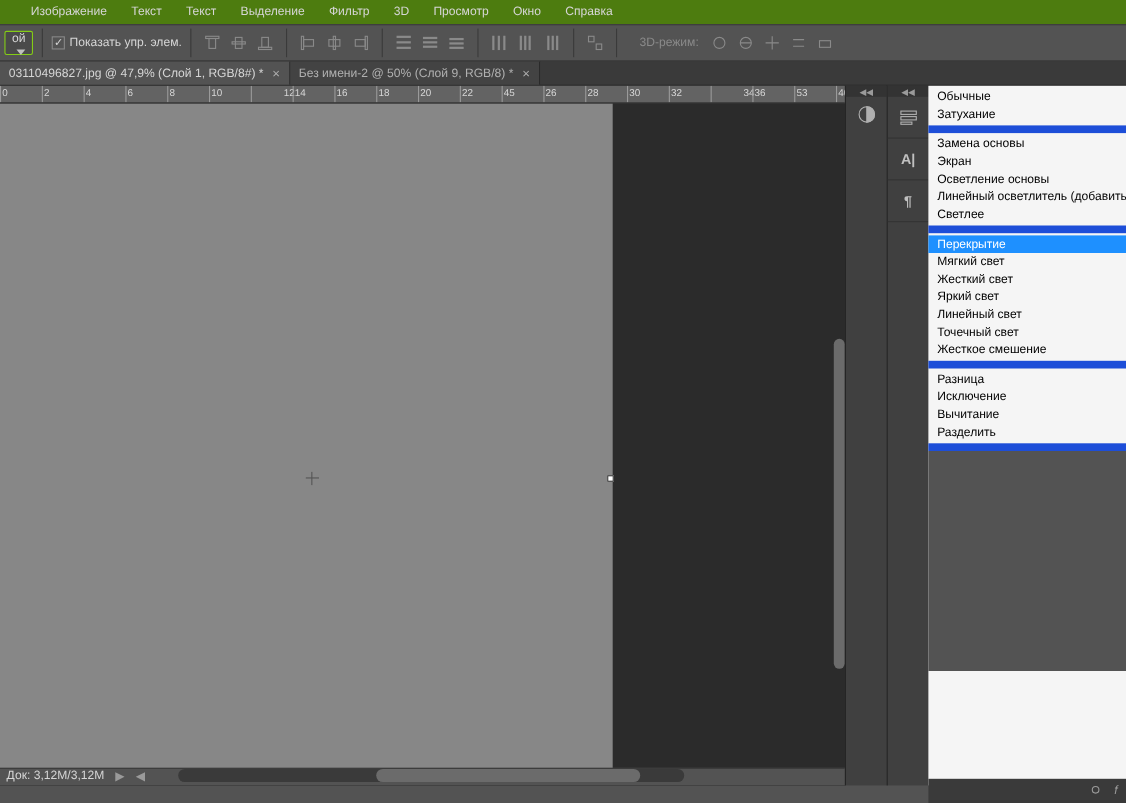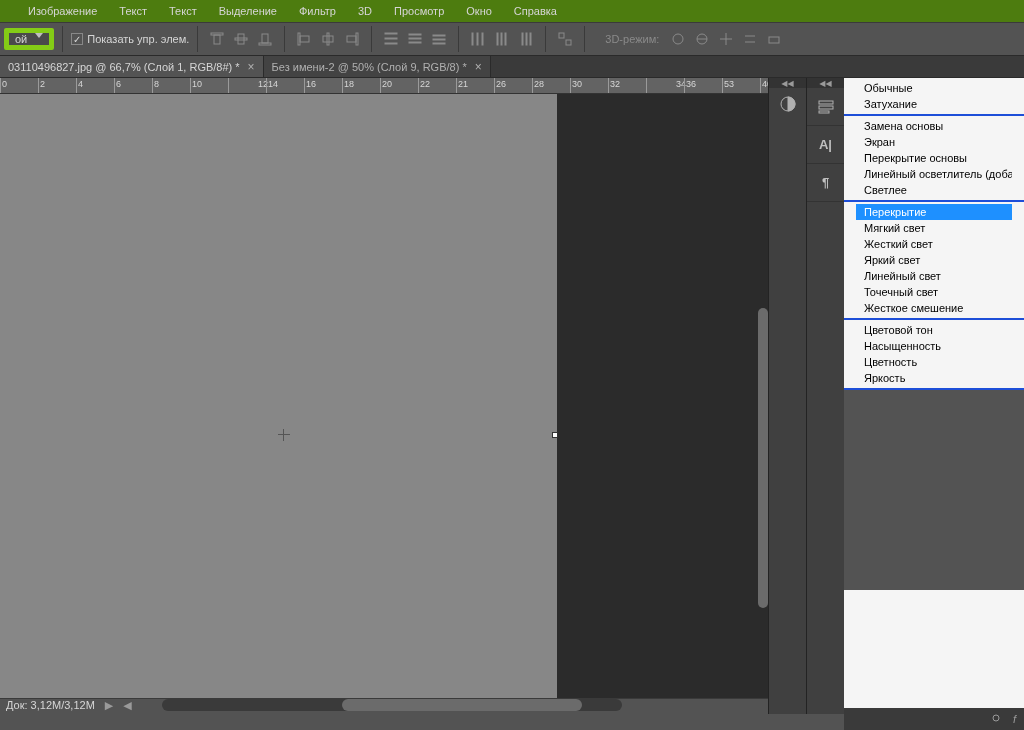--- a/index.html
+++ b/index.html
@@ -4,21 +4,21 @@
 <style>
   * { margin: 0; padding: 0; box-sizing: border-box; font-family: "Segoe UI", Tahoma, sans-serif; }
   html, body { width: 1024px; height: 730px; overflow: hidden; background: #535353; color: #d6d6d6; font-size: 11px; }
 
   
   .menubar { height: 22px; background: #4d7c0f; display: flex; align-items: center; padding-left: 28px; gap: 22px; }
   .menubar span { cursor: default; }
 
   
   .optbar { height: 34px; background: #535353; border-top: 1px solid #3a3a3a; border-bottom: 1px solid #2a2a2a; display: flex; align-items: center; padding: 0 4px; gap: 8px; }
-  .opt-left { display: flex; align-items: flex-start; gap: 4px; background: #4a4a4a; height: 22px; padding: 0 6px; border: 5px solid #84cc16; border-radius: 2px; }
+  .opt-left { display: flex; align-items: center; gap: 4px; background: #4a4a4a; height: 22px; padding: 0 6px; border: 1px solid #84cc16; border-radius: 2px; flex-direction: column; }
   .caret { width: 0; height: 0; border-left: 4px solid transparent; border-right: 4px solid transparent; border-top: 5px solid #c0c0c0; margin-left: 4px; }
   .divider { width: 1px; height: 26px; background: #3a3a3a; }
   .chk { display: flex; align-items: center; gap: 4px; }
   .chkbox { width: 12px; height: 12px; border: 1px solid #888; display: flex; align-items: center; justify-content: center; }
   .chkbox::after { content: "✓"; font-size: 10px; color: #d6d6d6; }
   .icongrp { display: flex; gap: 2px; }
   .iconbtn { width: 22px; height: 22px; display: flex; align-items: center; justify-content: center; color: #9a9a9a; }
   .iconbtn svg { stroke: #8a8a8a; fill: none; stroke-width: 1; }
   .mode3d { color: #8a8a8a; margin-left: 12px; }
 
@@ -50,21 +50,21 @@
   .dock-btns { display: flex; flex-direction: column; }
   .dock-btn { height: 32px; display: flex; align-items: center; justify-content: center; }
   .dock-btn svg { stroke: #b0b0b0; fill: none; }
 
   
   .dock2 { width: 38px; background: #404040; border-left: 1px solid #232323; display:flex; flex-direction:column;}
   .dock2 .dock-btn { height: 38px; border-bottom: 1px solid #333; color:#c0c0c0; font-size:13px; font-weight:bold;}
 
   
   .blendmenu { width: 180px; background: #f5f5f5; color: #000; font-size: 11px; position: relative; }
-  .blendmenu .grp { border-bottom: 2px solid #1d4ed8; padding: 2px 12px; }
+  .blendmenu .grp { border-bottom: 7px solid #1d4ed8; padding: 2px 0; }
   .blendmenu .grp:last-child { border-bottom: none; flex: 1; }
   .blendmenu .item { padding: 2px 8px; cursor: default; white-space: nowrap; overflow: hidden; }
   .blendmenu .item.sel { background: #1e90ff; color: #fff; }
   .blendfill { background: #535353; height: 200px; }
 
   
   .status { position: absolute; left: 0; right: 0; bottom: 0; height: 16px; background: #535353; display: flex; align-items: flex-start; padding: 0 6px; gap: 10px; color: #d6d6d6; border-top: 1px solid #3a3a3a; }
   .status .arrow { color: #9a9a9a; }
   .hscroll-track { flex: 0 0 460px; height: 12px; background: #3a3a3a; margin-left: 20px; position: relative; border-radius: 6px;}
   .hscroll-thumb { position: absolute; left: 180px; width: 240px; height: 12px; background: #6b6b6b; border-radius: 6px; }
@@ -221,21 +221,21 @@
     <div class="iconbtn">
         <svg width="16" height="16">
           <rect x="3" y="6" width="10" height="6"></rect>
         </svg>
       </div>
   </div>
 </div>
 
 <div class="tabbar">
   <div class="tab">
-    <span>03110496827.jpg @ 66,7% (Слой 1, RGB/8#) *</span>
+    <span>03110496827.jpg @ 47,9% (Слой 1, RGB/8#) *</span>
     <span class="close">×</span>
   </div>
   <div class="tab inactive">
     <span>Без имени-2 @ 50% (Слой 9, RGB/8) *</span>
     <span class="close">×</span>
   </div>
 </div>
 
 <div class="workspace">
 
@@ -260,21 +260,21 @@
           <div class="ticklbl" style="left: 268px;">14</div>
           <div class="tick" style="left: 304px;"></div>
           <div class="ticklbl" style="left: 306px;">16</div>
           <div class="tick" style="left: 342px;"></div>
           <div class="ticklbl" style="left: 344px;">18</div>
           <div class="tick" style="left: 380px;"></div>
           <div class="ticklbl" style="left: 382px;">20</div>
           <div class="tick" style="left: 418px;"></div>
           <div class="ticklbl" style="left: 420px;">22</div>
           <div class="tick" style="left: 456px;"></div>
-          <div class="ticklbl" style="left: 458px;">21</div>
+          <div class="ticklbl" style="left: 458px;">45</div>
           <div class="tick" style="left: 494px;"></div>
           <div class="ticklbl" style="left: 496px;">26</div>
           <div class="tick" style="left: 532px;"></div>
           <div class="ticklbl" style="left: 534px;">28</div>
           <div class="tick" style="left: 570px;"></div>
           <div class="ticklbl" style="left: 572px;">30</div>
           <div class="tick" style="left: 608px;"></div>
           <div class="ticklbl" style="left: 610px;">32</div>
           <div class="tick" style="left: 646px;"></div>
           <div class="ticklbl" style="left: 648px; padding-left: 28px;">34</div>
@@ -329,38 +329,38 @@
   </div>
 
   <div class="blendmenu" id="blendmenu">
       <div class="grp">
         <div class="item">Обычные</div>
         <div class="item">Затухание</div>
       </div>
       <div class="grp">
         <div class="item">Замена основы</div>
         <div class="item">Экран</div>
-        <div class="item">Перекрытие основы</div>
+        <div class="item">Осветление основы</div>
         <div class="item">Линейный осветлитель (добавить)</div>
         <div class="item">Светлее</div>
       </div>
       <div class="grp">
         <div class="item sel">Перекрытие</div>
         <div class="item">Мягкий свет</div>
         <div class="item">Жесткий свет</div>
         <div class="item">Яркий свет</div>
         <div class="item">Линейный свет</div>
         <div class="item">Точечный свет</div>
         <div class="item">Жесткое смешение</div>
       </div>
       <div class="grp">
-        <div class="item">Цветовой тон</div>
-        <div class="item">Насыщенность</div>
-        <div class="item">Цветность</div>
-        <div class="item">Яркость</div>
+        <div class="item">Разница</div>
+        <div class="item">Исключение</div>
+        <div class="item">Вычитание</div>
+        <div class="item">Разделить</div>
       </div>
       <div class="blendfill"></div>
     </div>
 
 </div>
 
 <div class="rside-status">
   <span><svg width="14" height="14">
         <path d="M4 7 a3 3 0 0 1 6 0 M4 7 a3 3 0 0 0 6 0"></path>
       </svg></span>

